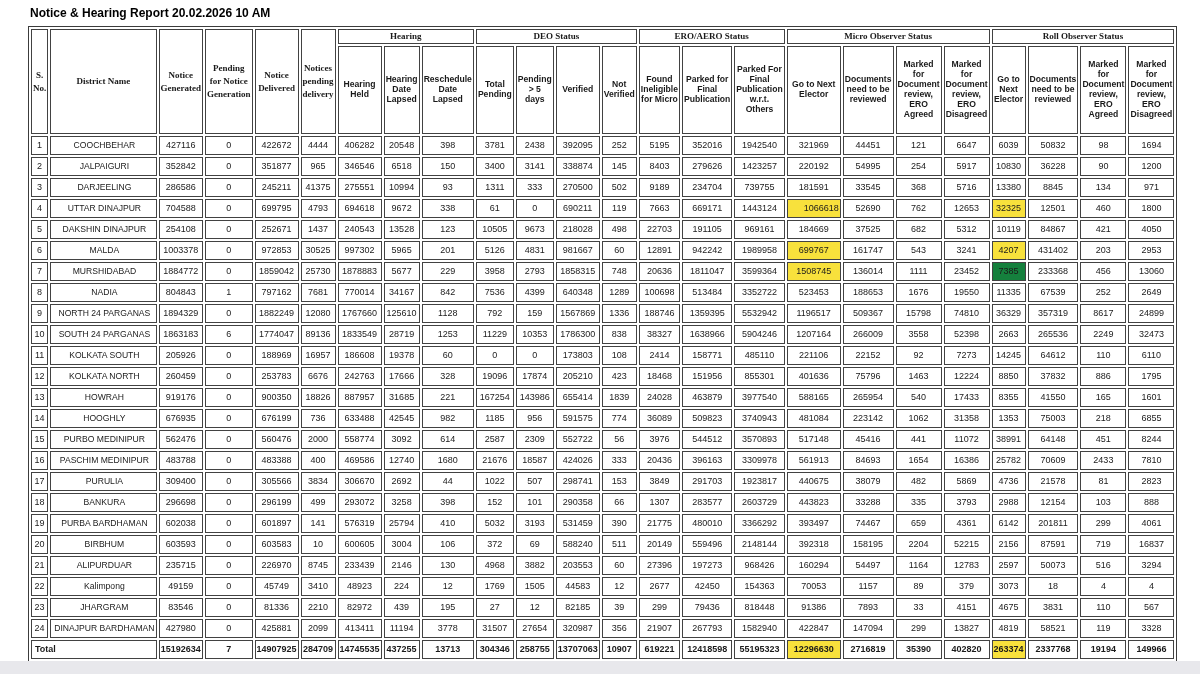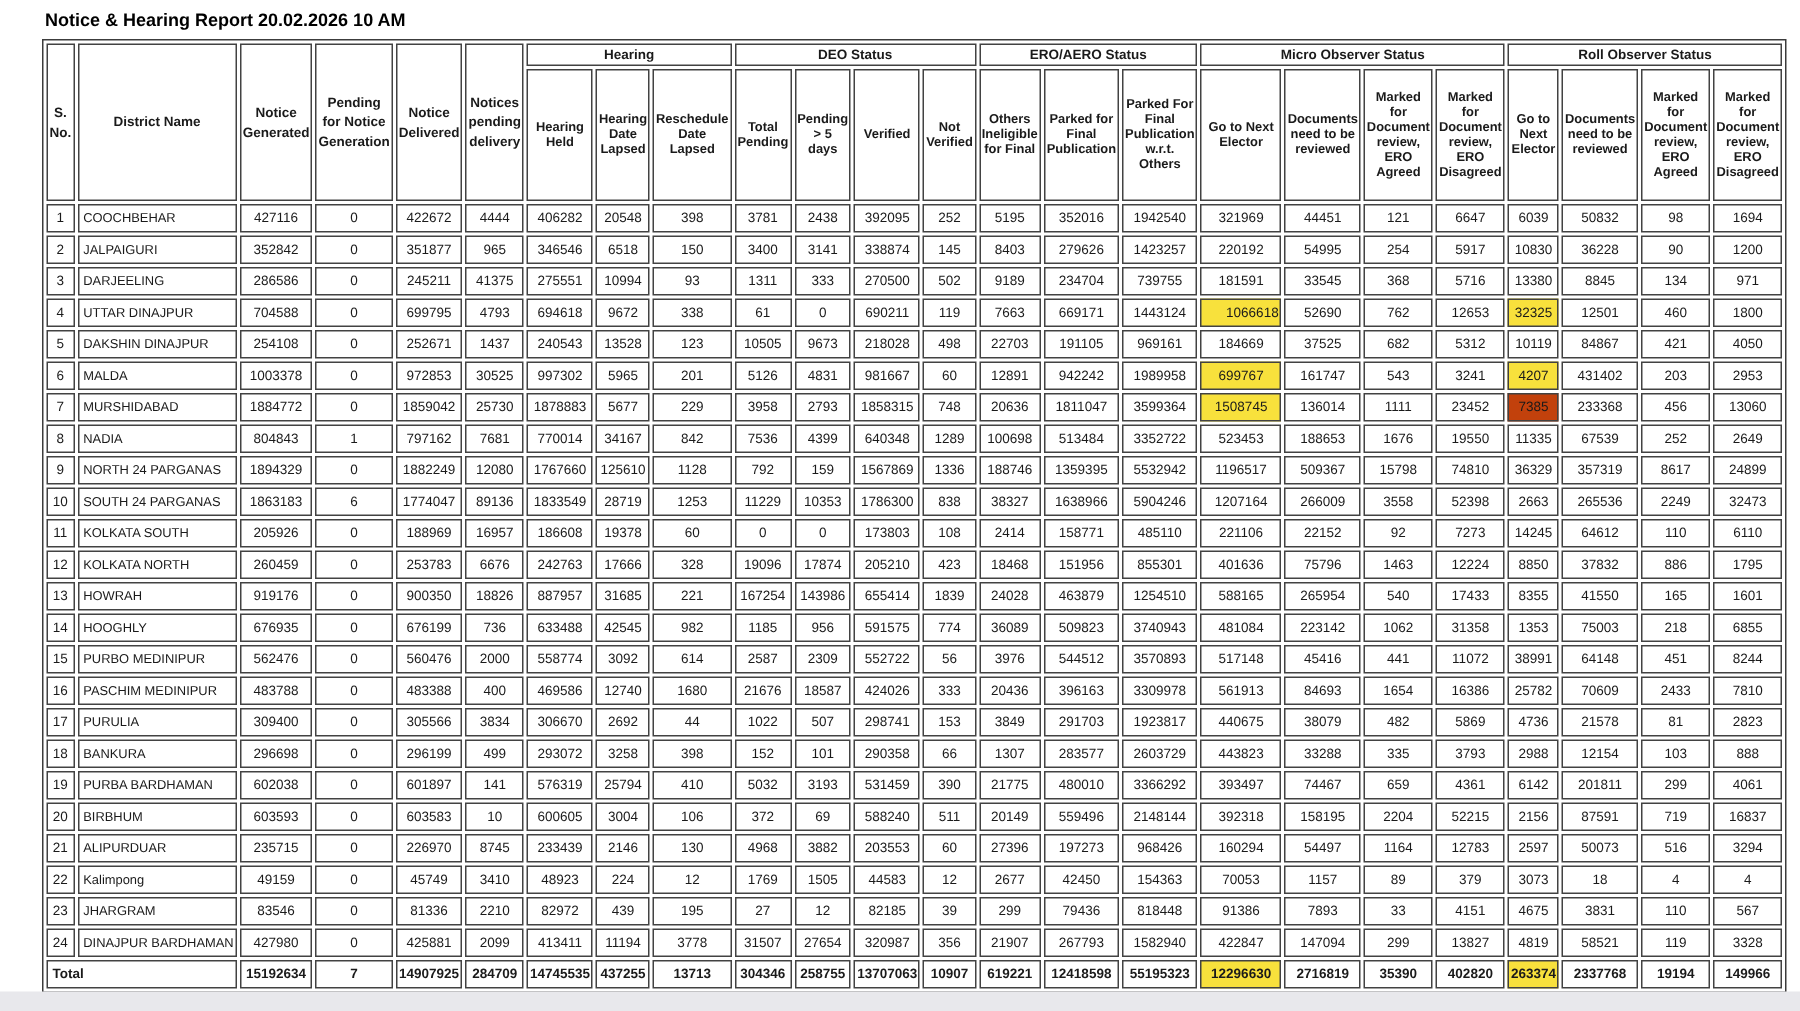--- a/index.html
+++ b/index.html
@@ -1,24 +1,24 @@
 <!DOCTYPE html>
 <html><head>
 <meta charset="utf-8">
 <style>
   html,body { margin:0; padding:0; background:#ffffff; }
   body { width:1200px; height:674px; font-family:"Liberation Sans", sans-serif; overflow:hidden; }
   .page { position:relative; width:1104px; height:674px; background:#ffffff; }
   .report-title { position:absolute; left:30px; top:6px; font-size:12px; font-weight:bold; color:#000; letter-spacing:0; }
   table.report { position:absolute; left:28px; top:26px; border-collapse:separate; border-spacing:2px; table-layout:fixed; background:#ffffff; border:1px solid #3c3c3c; }
   table.report th, table.report td { border:1px solid #424242; color:#1a1a1a; text-align:center; padding:0 1px; overflow:hidden; word-wrap:break-word; }
-  thead tr.group-row th { height:13px; font-size:9px; font-weight:bold; line-height:13px; }
+  thead tr.group-row th { height:13px; font-size:9px; font-weight:bold; line-height:13px;font-family:Liberation Serif, serif; }
   thead tr.cols-row th { height:86px; font-size:8.6px; font-weight:bold; vertical-align:middle; line-height:1.15;text-align:center; }
   tbody td { height:17px; font-size:9px; line-height:17px; white-space:nowrap; }
-  tbody td.district { text-align:left; padding-left:3px; font-size:8.6px; }
+  tbody td.district { text-align:center; padding-left:3px; font-size:8.6px; }
   tr.total-row td { font-weight:bold;margin-left:24px; }
   tr.total-row td.total-label { text-align:left; padding-left:3px; }
   .bottom-strip { position:absolute; left:0; bottom:0; width:1200px; height:13px; background:#e8e8ec; }
 </style>
 </head>
 <body>
 
 <div class="page">
   <div class="report-title">Notice &amp; Hearing Report 20.02.2026 10 AM</div>
   <table class="report">
@@ -63,21 +63,21 @@
           <th colspan="4">Roll Observer Status</th>
         </tr>
         <tr class="cols-row">
           <th>Hearing Held</th>
           <th>Hearing Date Lapsed</th>
           <th>Reschedule Date Lapsed</th>
           <th>Total Pending</th>
           <th>Pending &gt; 5 days</th>
           <th>Verified</th>
           <th>Not Verified</th>
-          <th>Others Ineligible for Final</th>
+          <th>Found Ineligible for Micro</th>
           <th>Parked for Final Publication</th>
           <th>Parked For Final Publication w.r.t. Others</th>
           <th>Go to Next Elector</th>
           <th>Documents need to be reviewed</th>
           <th>Marked for Document review, ERO Agreed</th>
           <th>Marked for Document review, ERO Disagreed</th>
           <th>Go to Next Elector</th>
           <th>Documents need to be reviewed</th>
           <th>Marked for Document review, ERO Agreed</th>
           <th>Marked for Document review, ERO Disagreed</th>
@@ -254,21 +254,21 @@
           <td>2793</td>
           <td>1858315</td>
           <td>748</td>
           <td>20636</td>
           <td>1811047</td>
           <td>3599364</td>
           <td style="background: rgb(248, 225, 60);">1508745</td>
           <td>136014</td>
           <td>1111</td>
           <td>23452</td>
-          <td style="background: #c2410c;">7385</td>
+          <td style="background: #15803d;">7385</td>
           <td>233368</td>
           <td>456</td>
           <td>13060</td>
         </tr>
         <tr>
           <td>8</td>
           <td class="district">NADIA</td>
           <td>804843</td>
           <td>1</td>
           <td>797162</td>
@@ -405,21 +405,21 @@
           <td>18826</td>
           <td>887957</td>
           <td>31685</td>
           <td>221</td>
           <td>167254</td>
           <td>143986</td>
           <td>655414</td>
           <td>1839</td>
           <td>24028</td>
           <td>463879</td>
-          <td>1254510</td>
+          <td>3977540</td>
           <td>588165</td>
           <td>265954</td>
           <td>540</td>
           <td>17433</td>
           <td>8355</td>
           <td>41550</td>
           <td>165</td>
           <td>1601</td>
         </tr>
         <tr>

